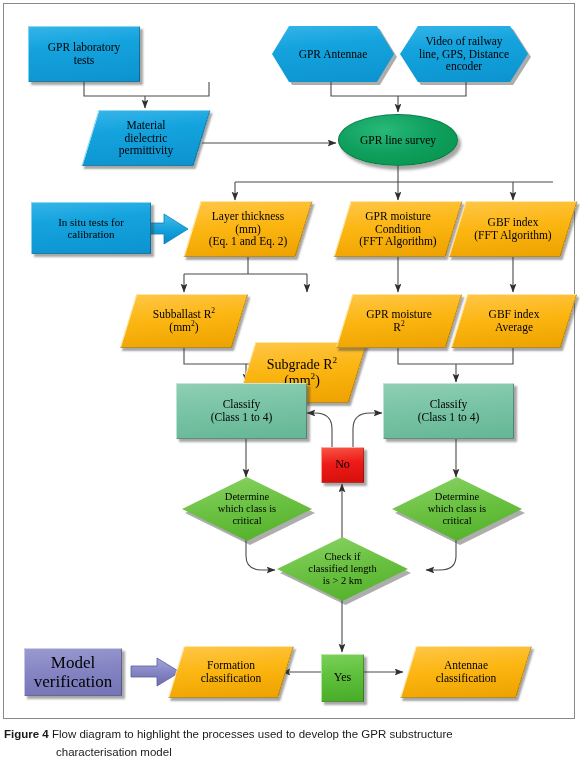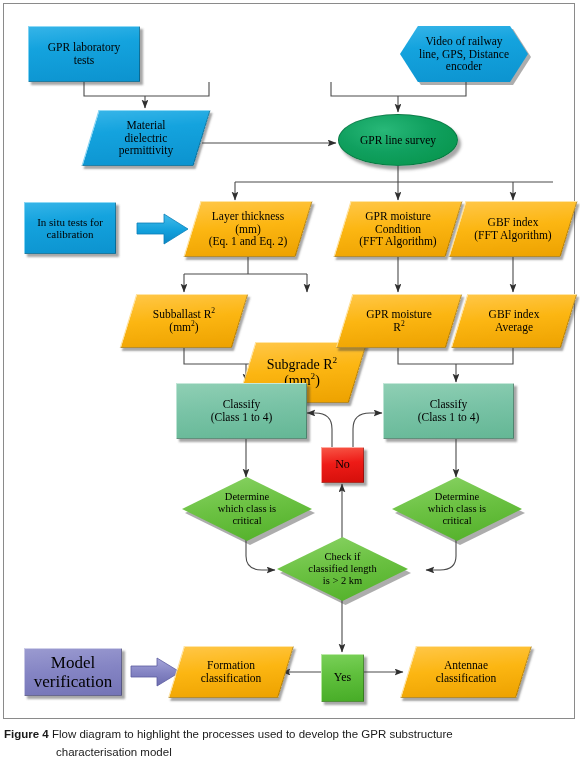--- a/index.html
+++ b/index.html
@@ -250,41 +250,46 @@
           <path d="M359,668 L399,668" marker-end="url(#ah)"></path>
         </g>
       </svg>
 
       <div class="node rect blue-rect" style="left:24px; top:22px; width:112px; height:56px; font-size:11.5px;">
         <span class="lbl">GPR laboratory
 tests</span>
       </div>
 
 
+      <div class="node hex" style="left:268px; top:22px; width:122px; height:56px; font-size:11.5px;">
+        <span class="shadow"></span>
+        <span class="skin"></span>
+        <span class="lbl">GPR Antennae</span>
+      </div>
 
       <div class="node hex" style="left:396px; top:22px; width:128px; height:56px; font-size:11.5px;">
         <span class="shadow"></span>
         <span class="skin"></span>
         <span class="lbl">Video of railway
 line, GPS, Distance
 encoder</span>
       </div>
 
       <div class="node para blue-para" style="left:86px; top:106px; width:112px; height:56px; font-size:11.5px;">
         <span class="skin"></span>
         <span class="lbl">Material
 dielectric
 permittivity</span>
       </div>
 
       <div class="node ellipse" style="left:334px; top:110px; width:120px; height:52px; font-size:11.5px;">
         <span class="lbl">GPR line survey</span>
       </div>
 
-      <div class="node rect blue-rect" style="left:20px; top:198px; width:92px; height:52px; font-size:11px;">
+      <div class="node rect blue-rect" style="left:27px; top:198px; width:120px; height:52px; font-size:11px;">
         <span class="lbl">In situ tests for
 calibration</span>
       </div>
 
       <div class="block-arrow" style="left:132px; top:208px; width:54px; height:34px;">
         <svg width="54" height="34" viewBox="0 0 54 34">
           <defs>
             <linearGradient id="bag" x1="0" y1="0" x2="0" y2="1">
               <stop offset="0%" stop-color="#46bdea"></stop>
               <stop offset="55%" stop-color="#12a0dc"></stop>

